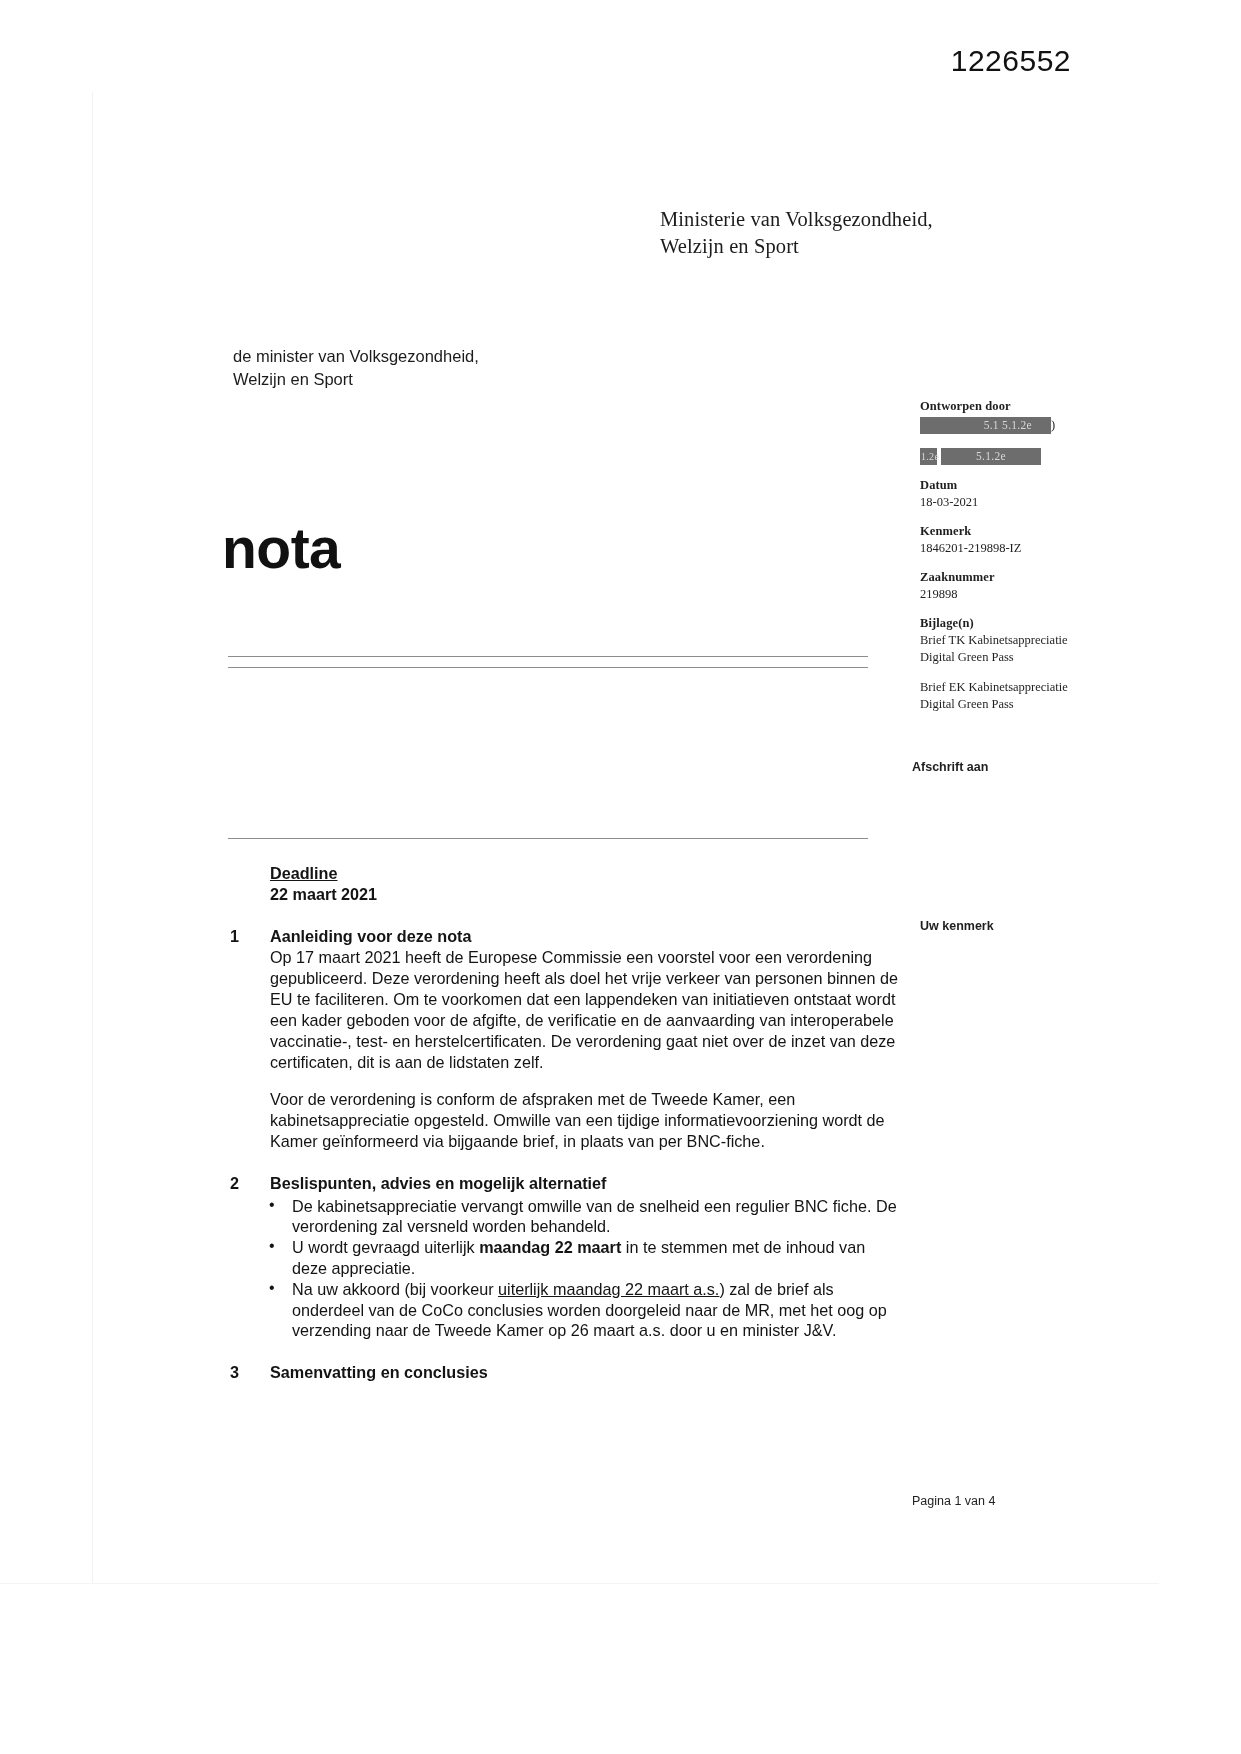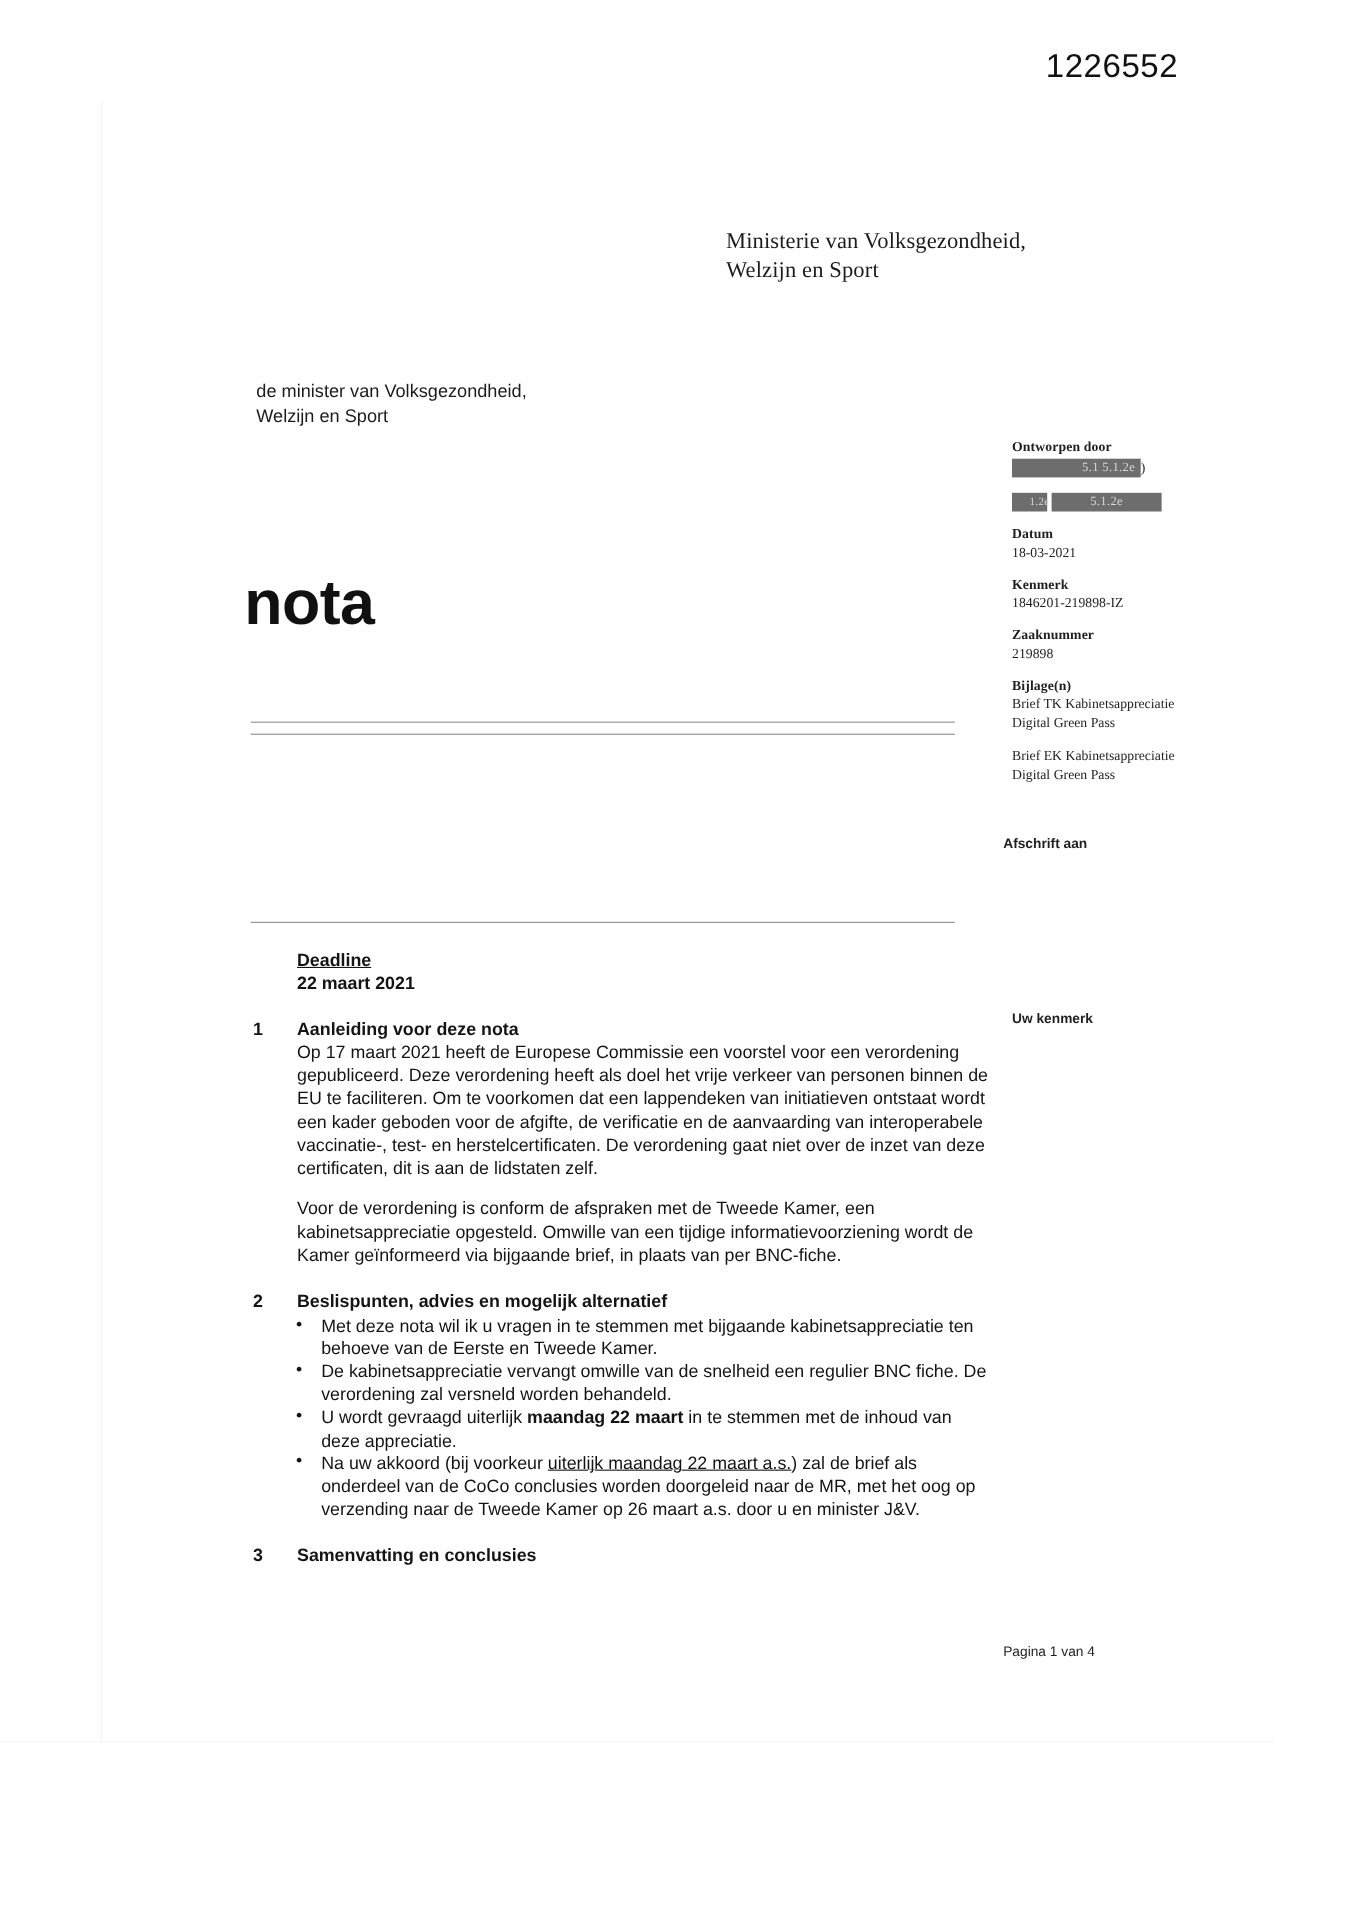--- a/index.html
+++ b/index.html
@@ -127,23 +127,23 @@
     background: #6d6d6d;
     color: #d8d8d8;
     font-size: 11.5px;
     line-height: 17px;
     height: 17px;
     text-align: center;
     vertical-align: middle;
     letter-spacing: 0.3px;
   }
   .red-row { white-space: nowrap; margin-top: 2px; }
-  .red-a { width: 112px; text-align: right; padding-right: 5px; }
+  .red-a { width: 112px; text-align: right; padding-right: 19px; }
   .red-paren { font-size: 12.5px; color: #1f1f1f; }
-  .red-b { width: 16px; font-size: 10px; text-align: right; padding-left: 16px; }
+  .red-b { width: 16px; font-size: 10px; text-align: right; padding-left: 1px; }
   .red-c { width: 100px; margin-left: 4px; }
   .red-row-2 { margin-top: 13px; }
 
   .meta-afschrift {
     position: absolute;
     left: 912px;
     top: 760px;
     font-size: 12.5px;
     font-weight: bold;
     color: #1f1f1f;
@@ -302,21 +302,20 @@
       <div class="para">Op 17 maart 2021 heeft de Europese Commissie een voorstel voor een verordening gepubliceerd. Deze verordening heeft als doel het vrije verkeer van personen binnen de EU te faciliteren. Om te voorkomen dat een lappendeken van initiatieven ontstaat wordt een kader geboden voor de afgifte, de verificatie en de aanvaarding van interoperabele vaccinatie-, test- en herstelcertificaten. De verordening gaat niet over de inzet van deze certificaten, dit is aan de lidstaten zelf.</div>
       <div class="para">Voor de verordening is conform de afspraken met de Tweede Kamer, een kabinetsappreciatie opgesteld. Omwille van een tijdige informatievoorziening wordt de Kamer geïnformeerd via bijgaande brief, in plaats van per BNC-fiche.</div>
     </div>
 
     <div class="section">
       <div class="section-head">
         <span class="section-num">2</span>
         <span>Beslispunten, advies en mogelijk alternatief</span>
       </div>
       <ul class="bullets">
-        <li>Met deze nota wil ik u vragen in te stemmen met bijgaande kabinetsappreciatie ten behoeve van de Eerste en Tweede Kamer.</li>
         <li>De kabinetsappreciatie vervangt omwille van de snelheid een regulier BNC fiche. De verordening zal versneld worden behandeld.</li>
         <li><span>U wordt gevraagd uiterlijk </span><span class="b">maandag 22 maart</span><span> in te stemmen met de inhoud van deze appreciatie.</span></li>
         <li><span>Na uw akkoord (bij voorkeur </span><span class="u">uiterlijk maandag 22 maart a.s.</span><span>) zal de brief als onderdeel van de CoCo conclusies worden doorgeleid naar de MR, met het oog op verzending naar de Tweede Kamer op 26 maart a.s. door u en minister J&amp;V.</span></li>
       </ul>
     </div>
 
     <div class="section">
       <div class="section-head">
         <span class="section-num">3</span>
         <span>Samenvatting en conclusies</span>

